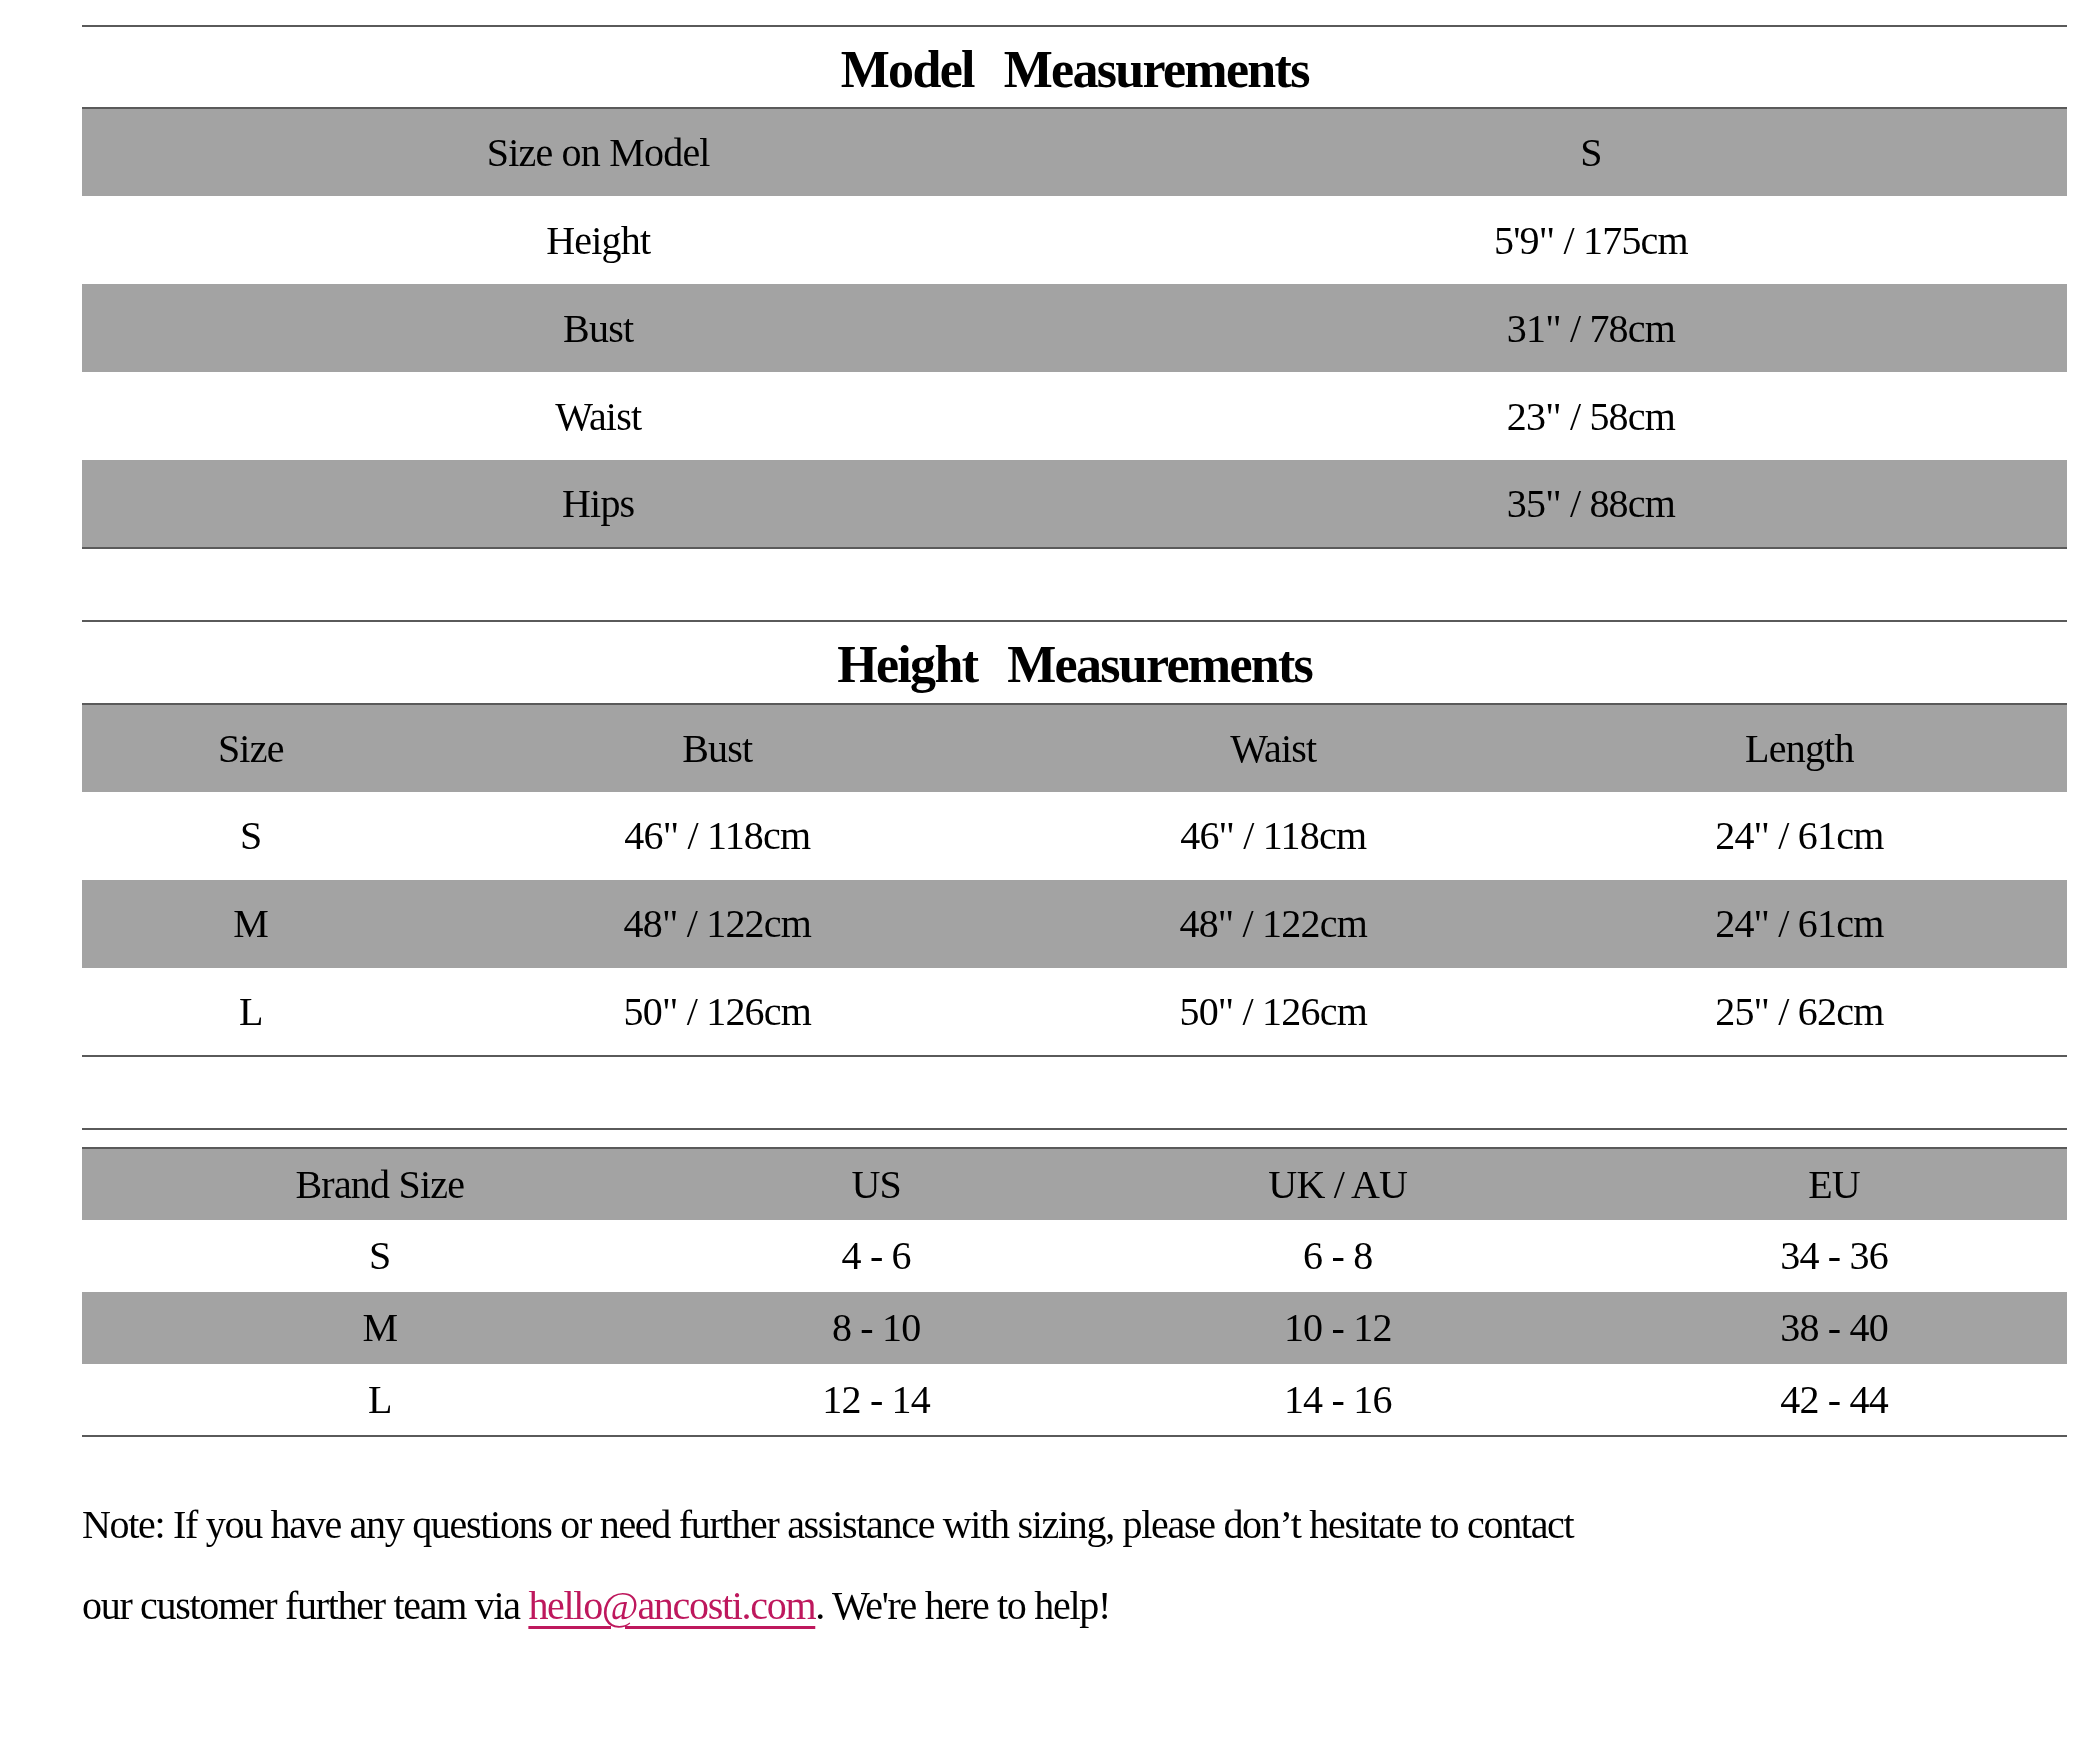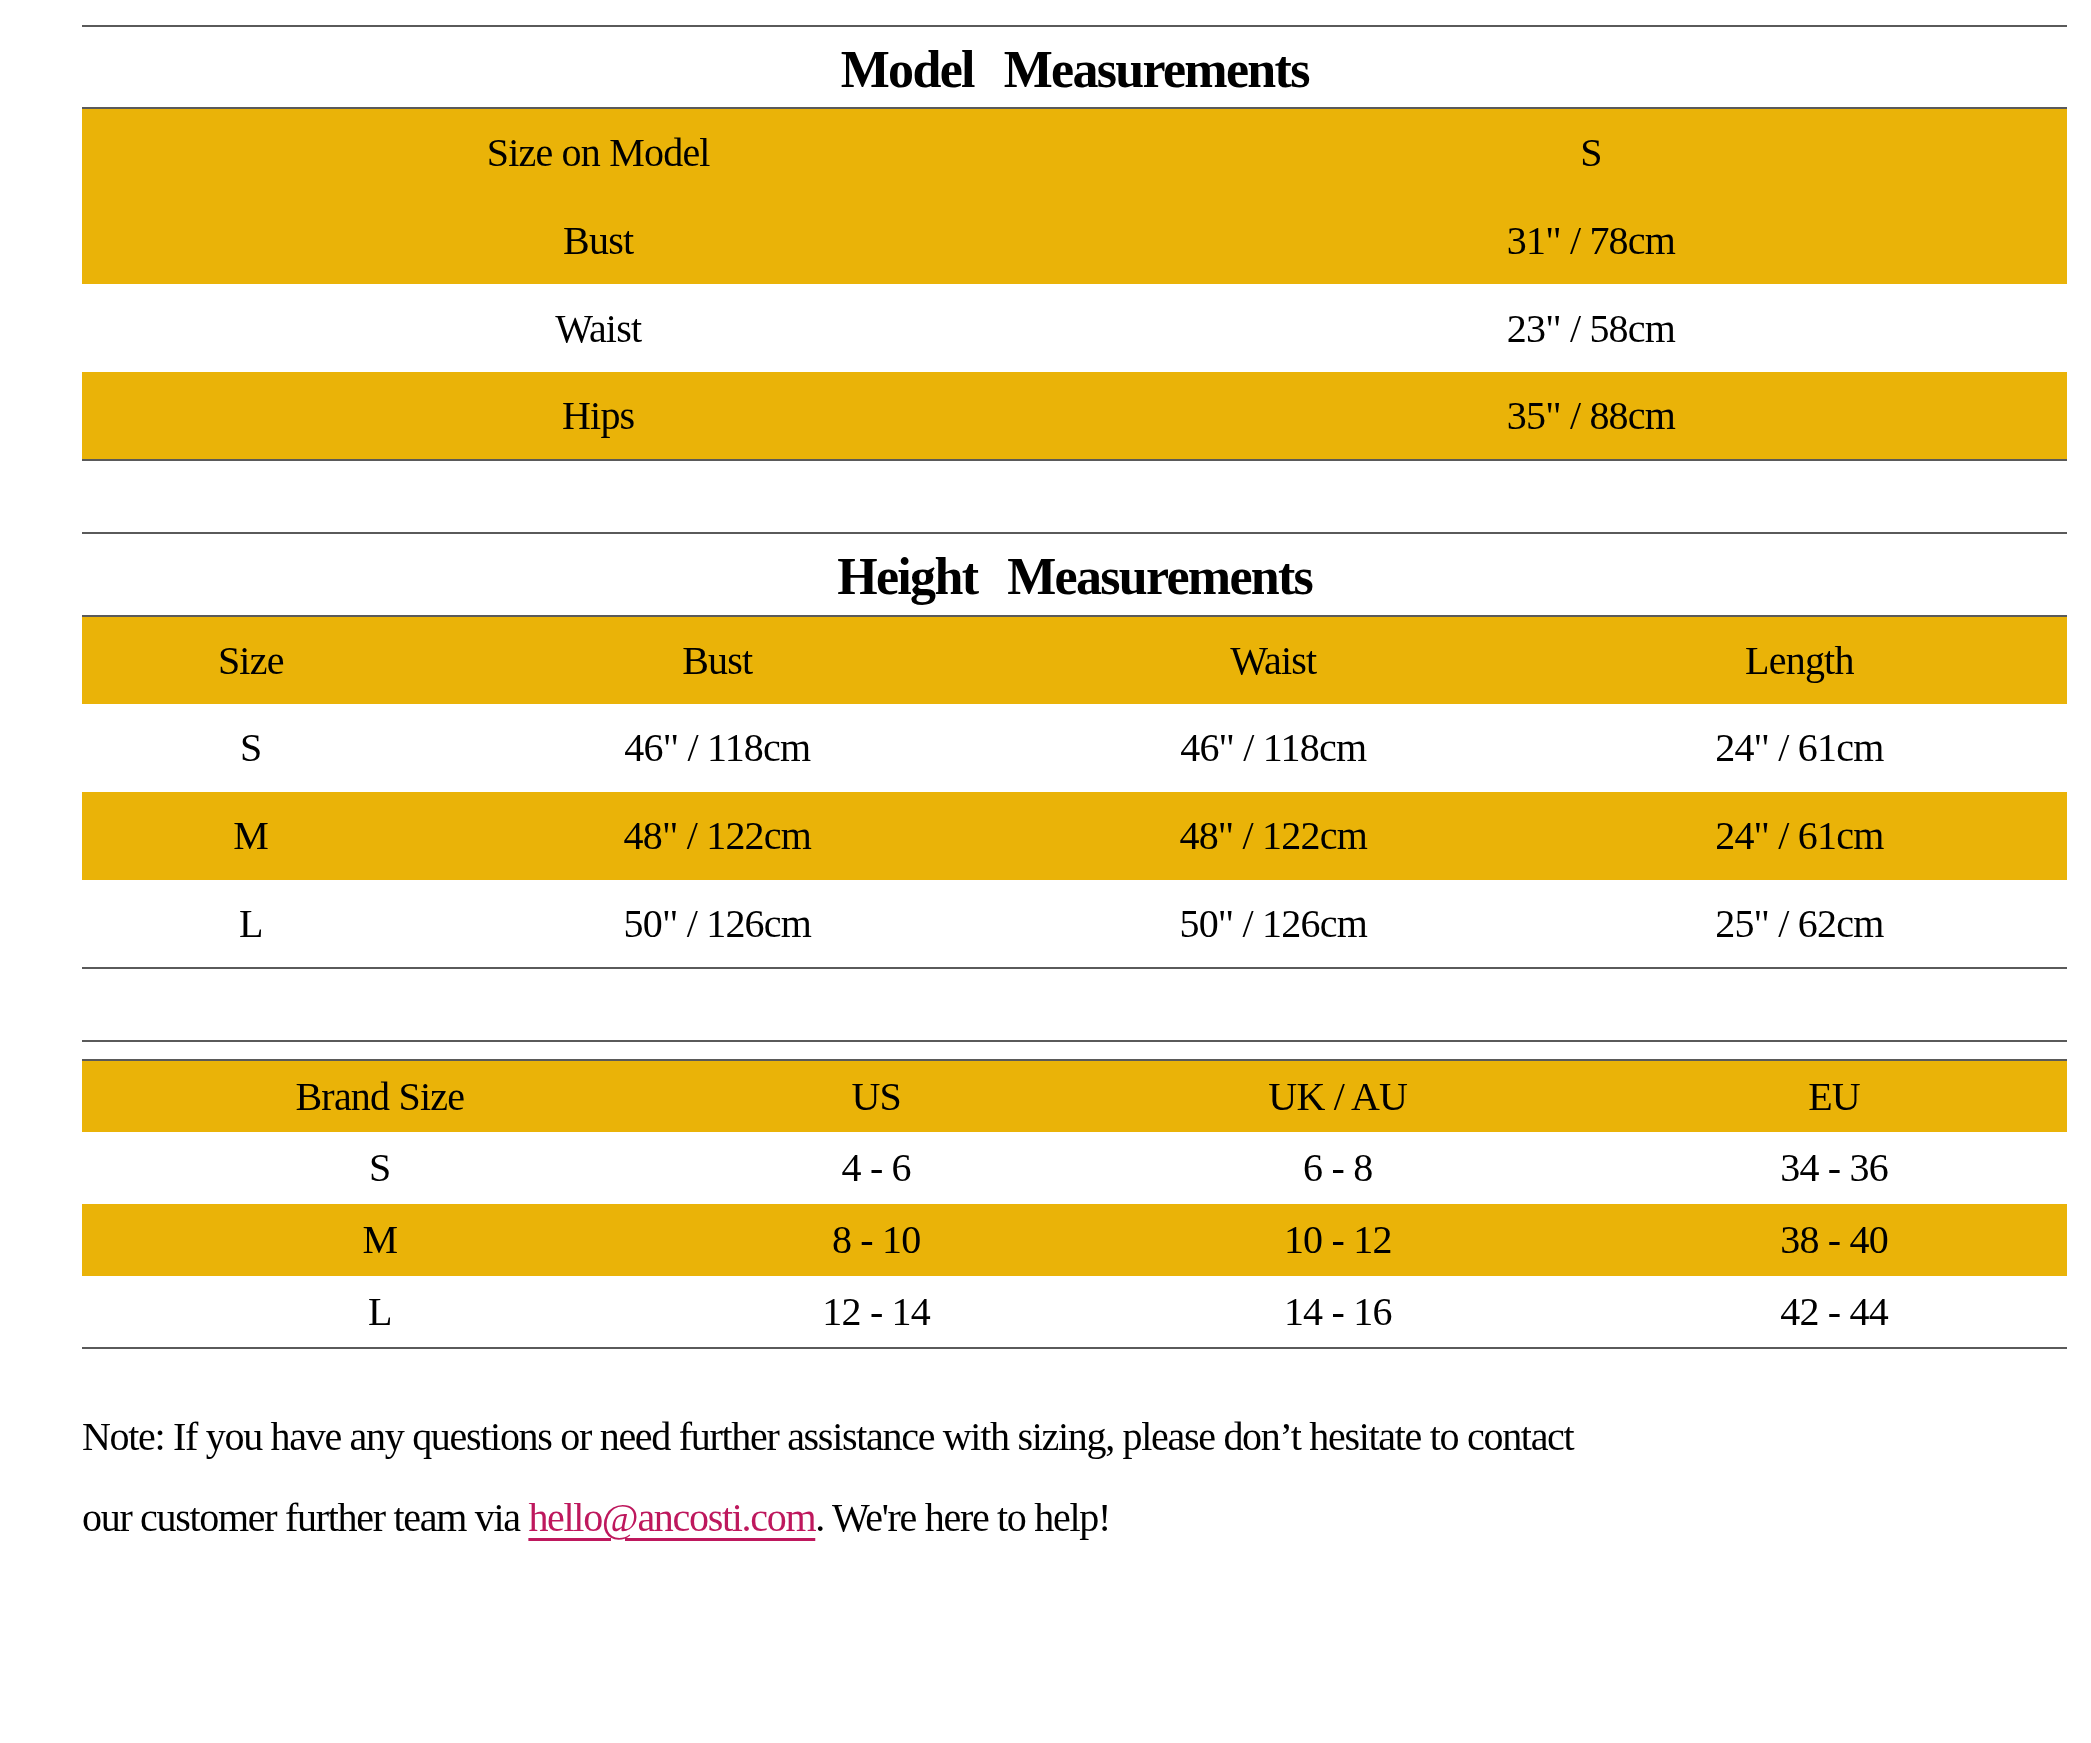--- a/index.html
+++ b/index.html
@@ -45,21 +45,21 @@
   table.t-model    { margin-top: 6.7px; }
   table.t-product  { margin-top: 6.7px; }
   table.t-conv     { margin-top: 17px; }
   .t-model tr, .t-product tr { height: 88px; }
   .t-conv tr { height: 72px; }
   td {
     text-align: center;
     vertical-align: middle;
     font-weight: 400;
   }
-  tr.gray { background: #eab308; }
+  tr.gray { background: #a3a3a3; }
   .note {
     margin-top: 47px;
     font-size: 40px;
     line-height: 81px;
     letter-spacing: -1.3px;
     white-space: nowrap;
   }
   .email-link {
     color: #be185d;
     text-decoration: underline;
@@ -78,20 +78,24 @@
 
   <table class="data-table t-model">
     <colgroup>
         <col style="width:52%">
         <col style="width:48%">
       </colgroup>
     <tbody>
       <tr class="gray">
         <td>Size on Model</td>
         <td>S</td>
+      </tr>
+      <tr>
+        <td>Height</td>
+        <td>5'9" / 175cm</td>
       </tr>
       <tr class="gray">
         <td>Bust</td>
         <td>31" / 78cm</td>
       </tr>
       <tr>
         <td>Waist</td>
         <td>23" / 58cm</td>
       </tr>
       <tr class="gray">

